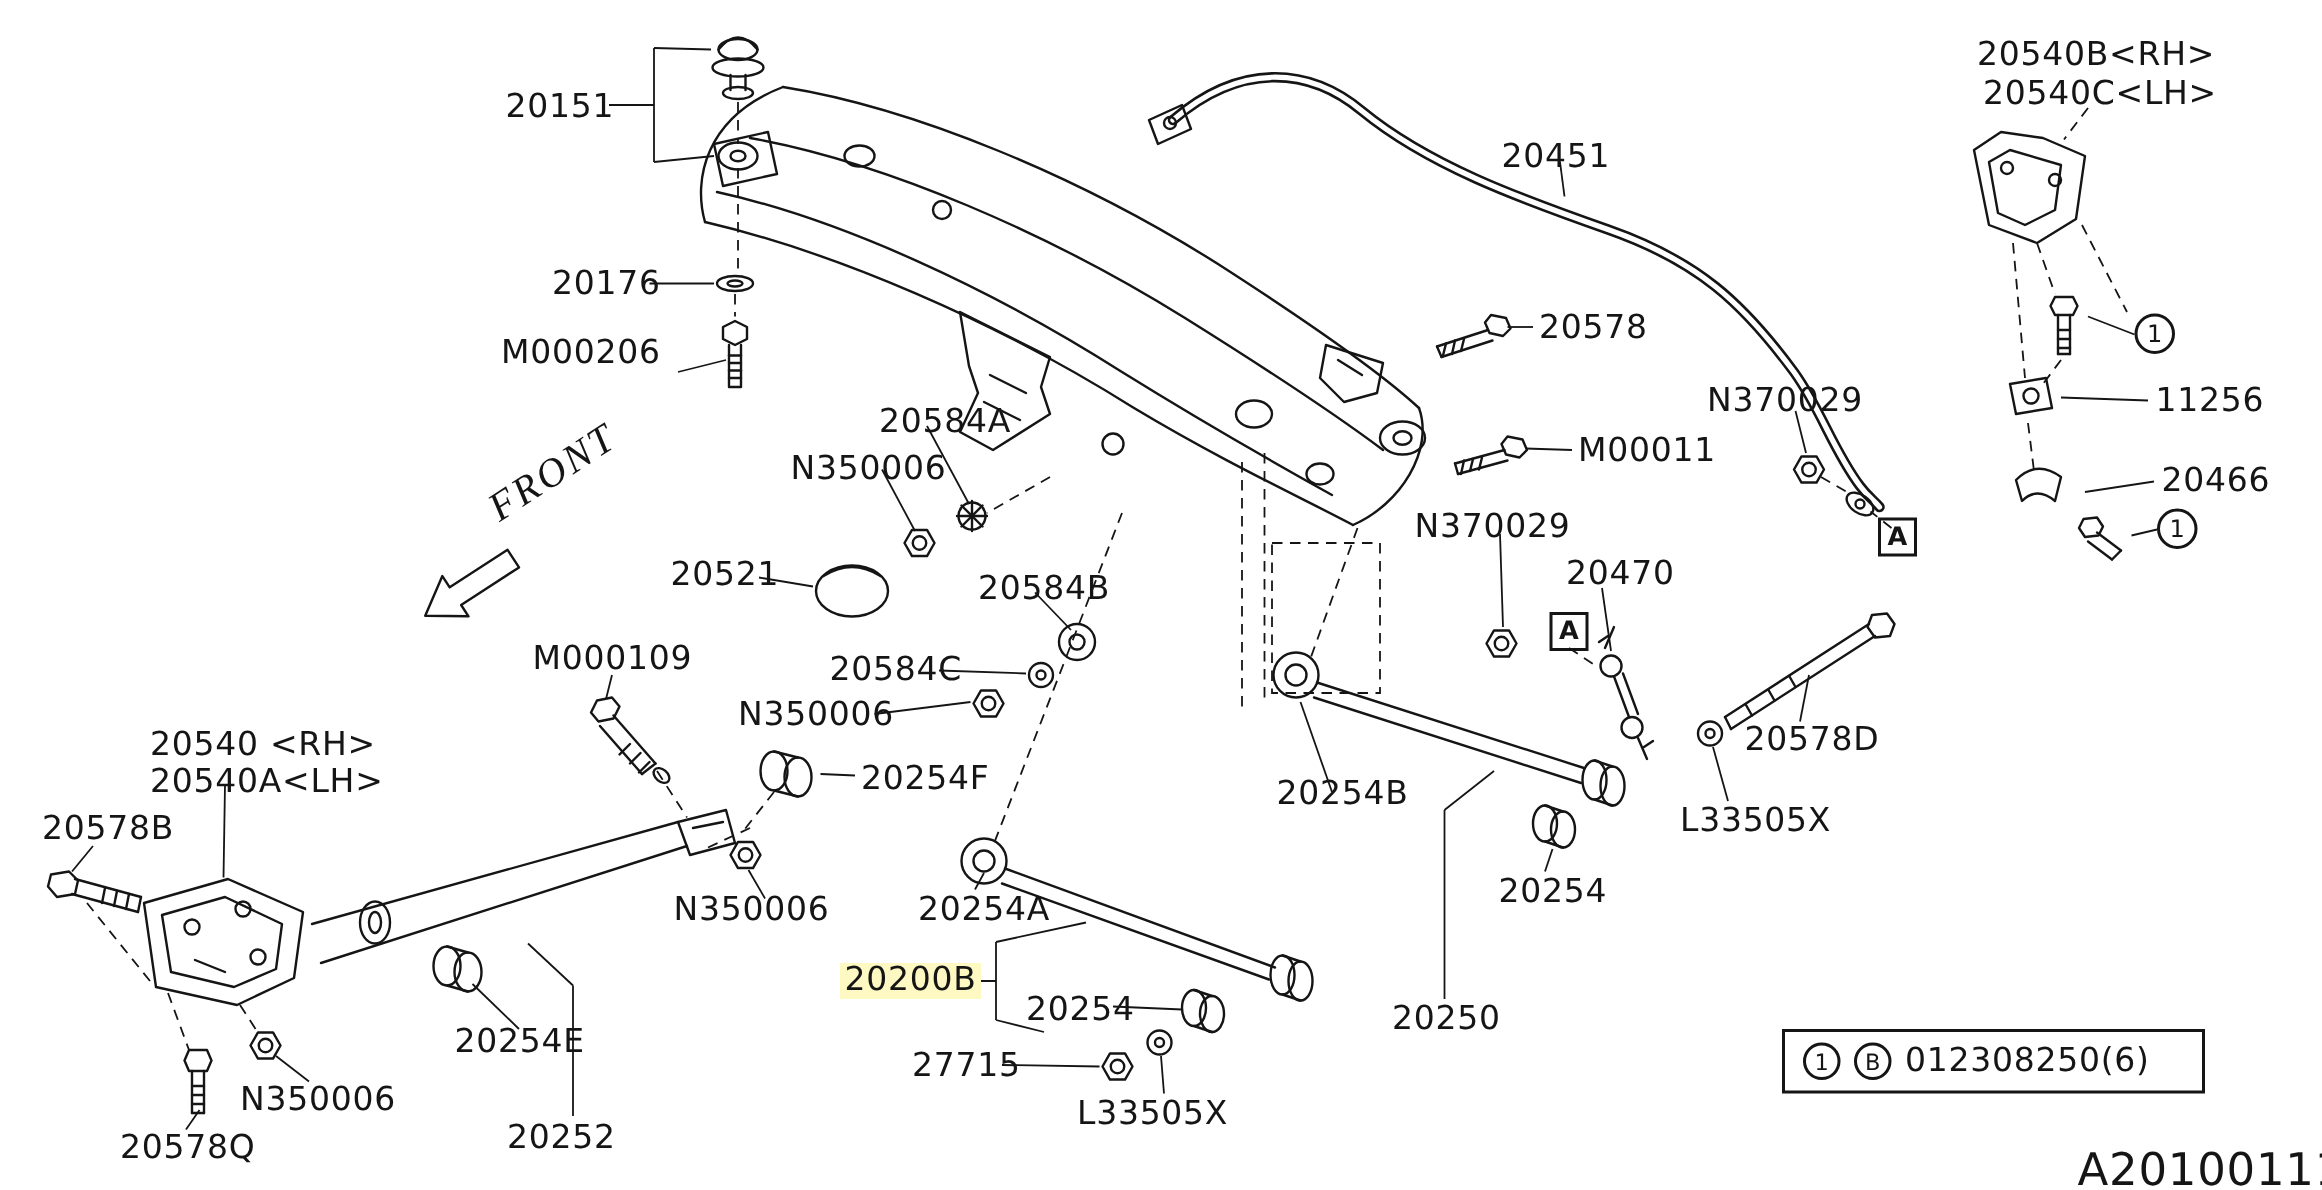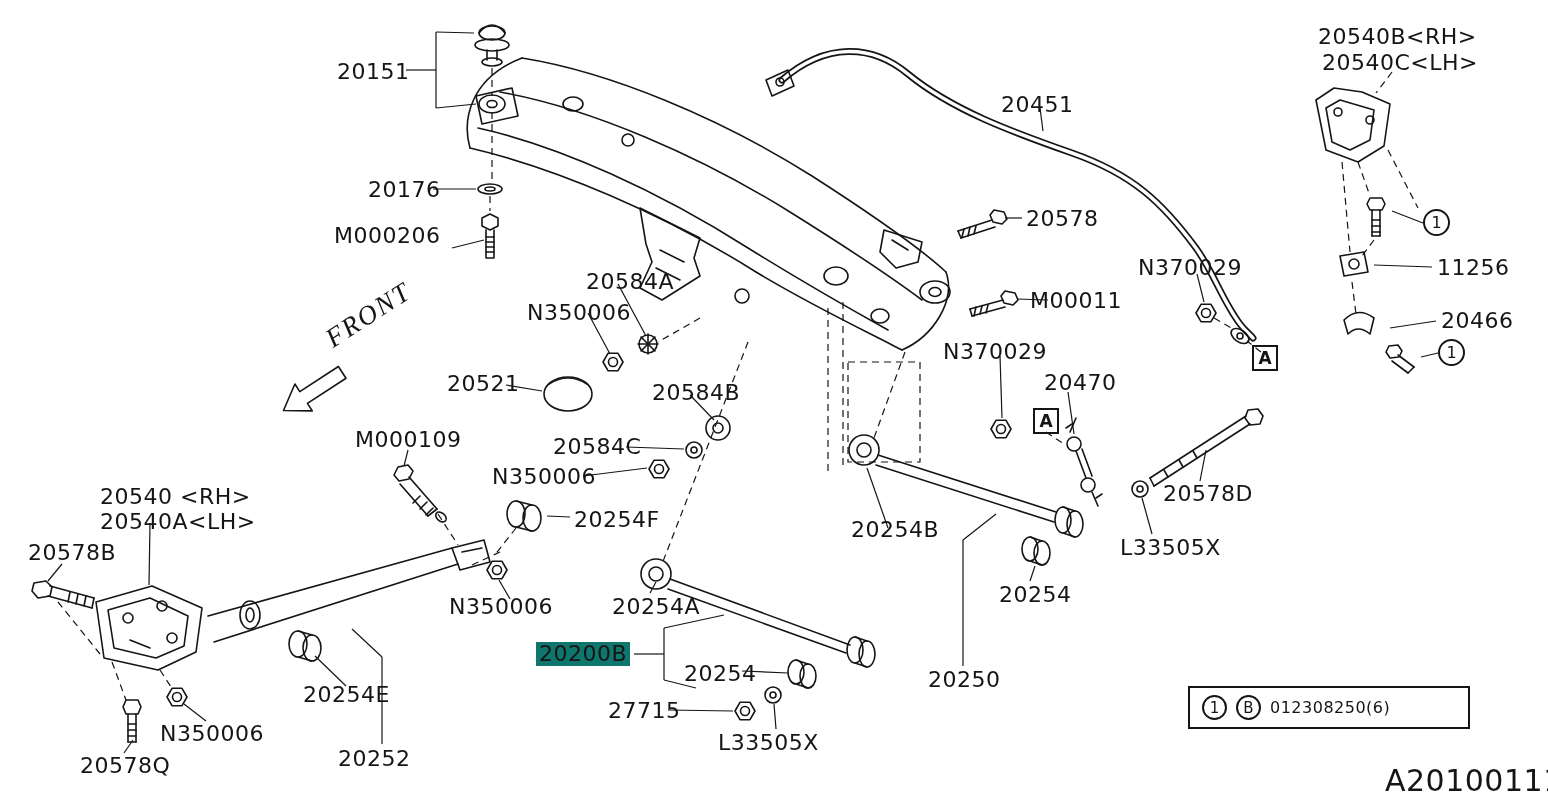--- a/index.html
+++ b/index.html
@@ -1,29 +1,29 @@
 <!DOCTYPE html>
 <html><head>
 <meta charset="utf-8">
 <style>
   html,body{margin:0;padding:0;background:#fff;}
   .stage{position:relative;width:1548px;height:793px;background:#ffffff;overflow:hidden;
          font-family:"DejaVu Sans",sans-serif;color:#151515;}
   svg.art{position:absolute;left:0;top:0;width:1548px;height:793px;}
   .lbl{position:absolute;font-size:22px;line-height:1.1;letter-spacing:0.5px;white-space:pre;color:#151515;}
-  .lbl.hl{background:#0f766e;padding:0 3px;}
+  .lbl.hl{background:#fef9c3;padding:0 3px;margin-left:24px;}
   .circ{position:absolute;width:27px;height:27px;border:2px solid #151515;border-radius:50%;
         display:flex;align-items:center;justify-content:center;font-size:16px;box-sizing:border-box;}
   .abox{position:absolute;width:26px;height:26px;border:2px solid #151515;
         display:flex;align-items:center;justify-content:center;font-size:17px;font-weight:bold;box-sizing:border-box;}
   .legend{position:absolute;left:1188px;top:686px;width:282px;height:43px;border:2px solid #151515;
           display:flex;align-items:center;gap:9px;padding:0 12px;box-sizing:border-box;}
   .legend .c{width:25px;height:25px;border:2px solid #151515;border-radius:50%;flex:0 0 auto;
              display:flex;align-items:center;justify-content:center;font-size:15px;box-sizing:border-box;}
-  .legend .num{font-size:16px;letter-spacing:0.5px;}
+  .legend .num{font-size:22px;letter-spacing:0.5px;}
   .front{position:absolute;left:320px;top:328px;font-size:27px;font-style:italic;letter-spacing:2px;
          font-family:"Liberation Serif",serif;transform:rotate(-33deg);transform-origin:left top;}
   .doc{position:absolute;left:1385px;top:763px;font-size:30px;letter-spacing:0.5px;}
 </style>
 </head>
 <body>
 
 <div class="stage">
 
   <svg class="art" viewBox="0 0 1548 793">
@@ -431,21 +431,21 @@
   <div class="lbl" style="left:608px;top:699px">27715</div>
   <div class="lbl" style="left:718px;top:731px">L33505X</div>
   <div class="lbl" style="left:928px;top:668px">20250</div>
   <div class="lbl" style="left:851px;top:518px">20254B</div>
   <div class="lbl" style="left:999px;top:583px">20254</div>
   <div class="lbl" style="left:1120px;top:536px">L33505X</div>
   <div class="lbl" style="left:1163px;top:482px">20578D</div>
   <div class="lbl" style="left:1044px;top:371px">20470</div>
   <div class="lbl" style="left:943px;top:340px">N370029</div>
   <div class="lbl" style="left:1138px;top:256px">N370029</div>
-  <div class="lbl" style="left:1030px;top:289px">M00011</div>
+  <div class="lbl" style="left:1052px;top:289px">M00011</div>
   <div class="lbl" style="left:1026px;top:207px">20578</div>
   <div class="lbl" style="left:1001px;top:93px">20451</div>
   <div class="lbl" style="left:1318px;top:25px">20540B&lt;RH&gt;</div>
   <div class="lbl" style="left:1322px;top:51px">20540C&lt;LH&gt;</div>
   <div class="lbl" style="left:1437px;top:256px">11256</div>
   <div class="lbl" style="left:1441px;top:309px">20466</div>
 
   <div class="circ" style="left:1423px;top:209px">1</div>
   <div class="circ" style="left:1438px;top:339px">1</div>
   <div class="abox" style="left:1252px;top:345px">A</div>

